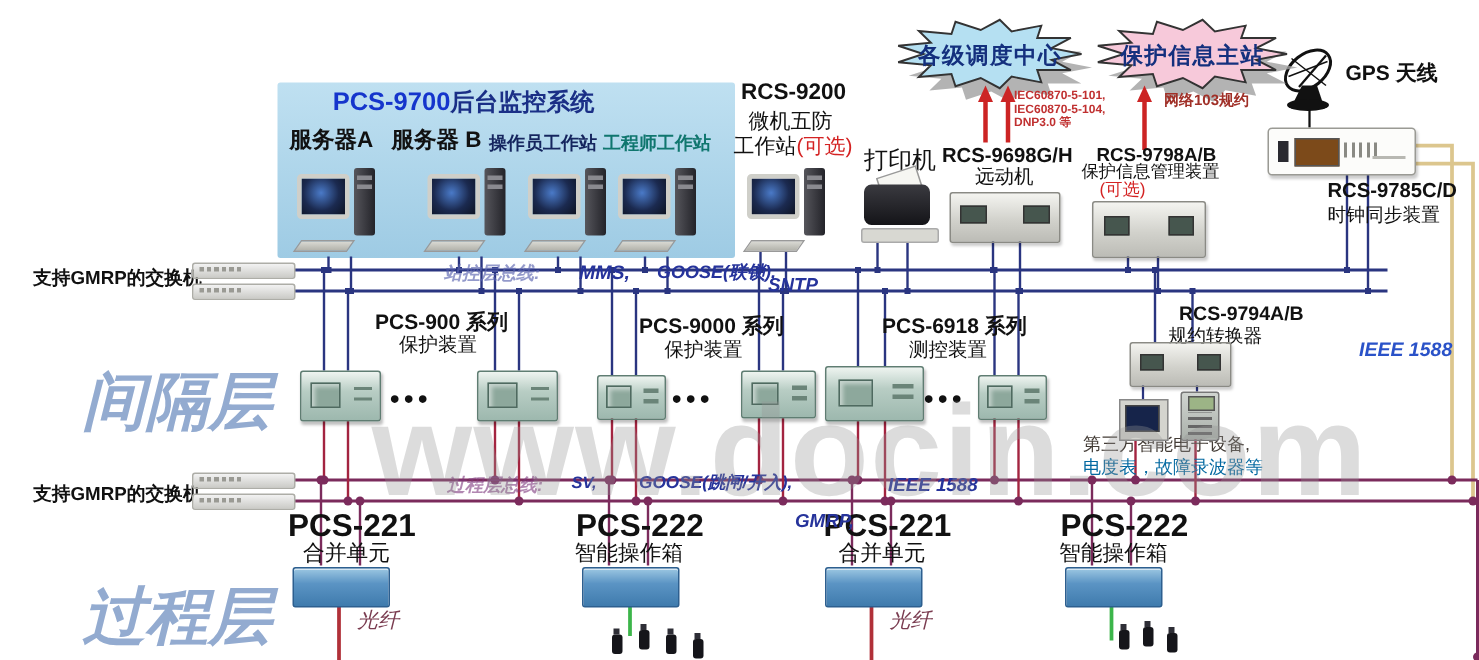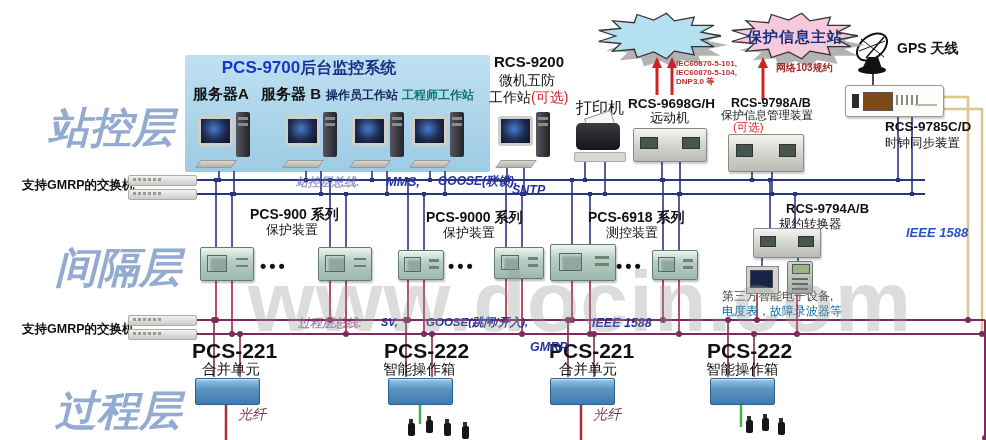--- a/index.html
+++ b/index.html
@@ -222,21 +222,20 @@
       <line x1="657" y1="95" x2="657" y2="66" stroke="#cc2424" stroke-width="3"></line>
       <polygon points="652,68 662,68 657,57" fill="#cc2424"></polygon>
       <line x1="672" y1="95" x2="672" y2="66" stroke="#cc2424" stroke-width="3"></line>
       <polygon points="667,68 677,68 672,57" fill="#cc2424"></polygon>
       <line x1="763" y1="100" x2="763" y2="66" stroke="#cc2424" stroke-width="3"></line>
       <polygon points="758,68 768,68 763,57" fill="#cc2424"></polygon>
     </svg>
 
   <div class="watermark">www.docin.com</div>
 
-  <div class="layer-lbl" style="left:48px;top:100px;">站控层</div>
   <div class="layer-lbl" style="left:55px;top:383px;">过程层</div>
   <div class="layer-lbl" style="left:55px;top:240px;">间隔层</div>
 
   <div class="lbl" style="left:22px;top:178px;font-size:12.5px;font-weight:bold;z-index:3;">支持GMRP的交换机</div>
   <div class="lbl" style="left:22px;top:322px;font-size:12.5px;font-weight:bold;z-index:3;">支持GMRP的交换机</div>
   <div class="switch-bar" style="top:175px;"></div>
   <div class="switch-bar" style="top:189px;"></div>
   <div class="switch-bar" style="top:315px;"></div>
   <div class="switch-bar" style="top:329px;"></div>
 
@@ -298,20 +297,21 @@
   <div class="lbl" style="left:897px;top:40px;font-size:14px;font-weight:bold;z-index:3;">GPS 天线</div>
   <div class="clock">
       <div class="clk-icon"></div>
       <div class="clk-screen"></div>
       <div class="clk-btns"></div>
       <div class="clk-line"></div>
     </div>
   <div class="lbl" style="left:885px;top:119px;font-size:13.5px;font-weight:bold;z-index:3;">RCS-9785C/D</div>
   <div class="lbl" style="left:885px;top:136px;font-size:12.5px;z-index:3;">时钟同步装置</div>
 
+  <div class="cloud-text" style="left:604px;top:28px;width:112px;">各级调度中心</div>
   <div class="cloud-text" style="left:736px;top:28px;width:118px;">保护信息主站</div>
 
   <div class="lbl" style="left:676px;top:59px;font-size:8px;font-weight:bold;color:#c03030;z-index:4;">
     <div>IEC60870-5-101,</div>
     <div>IEC60870-5-104,</div>
     <div>DNP3.0 等</div>
   </div>
   <div class="lbl" style="left:776px;top:62px;font-size:10px;font-weight:bold;color:#a03028;z-index:4;">网络103规约</div>
 
   <div class="lbl busword" style="left:296px;top:176px;font-size:12px;color:rgba(90,100,175,0.65);">站控层总线:</div>

